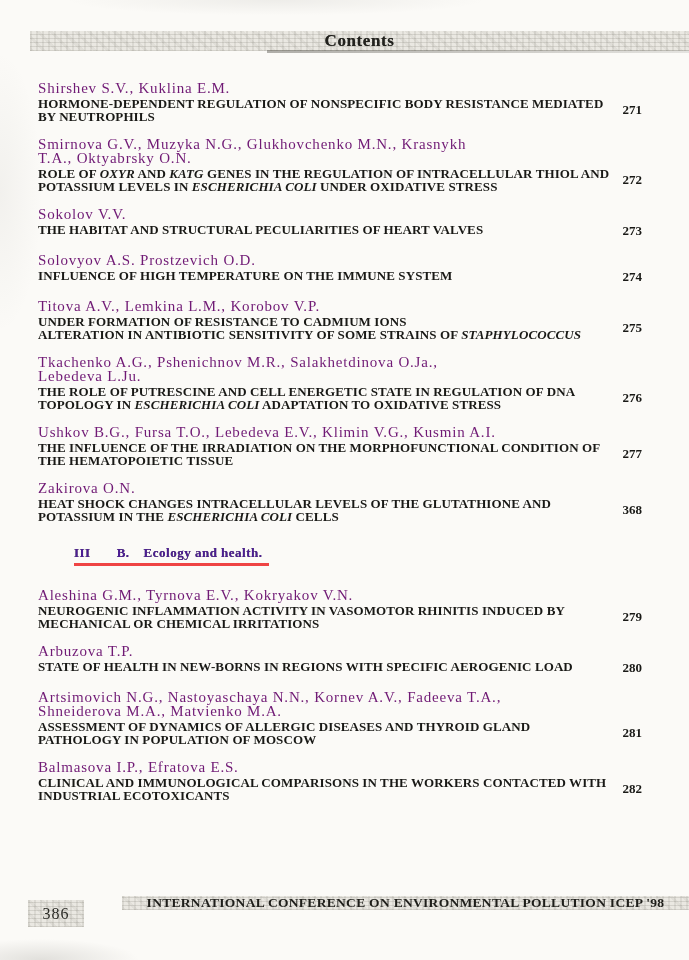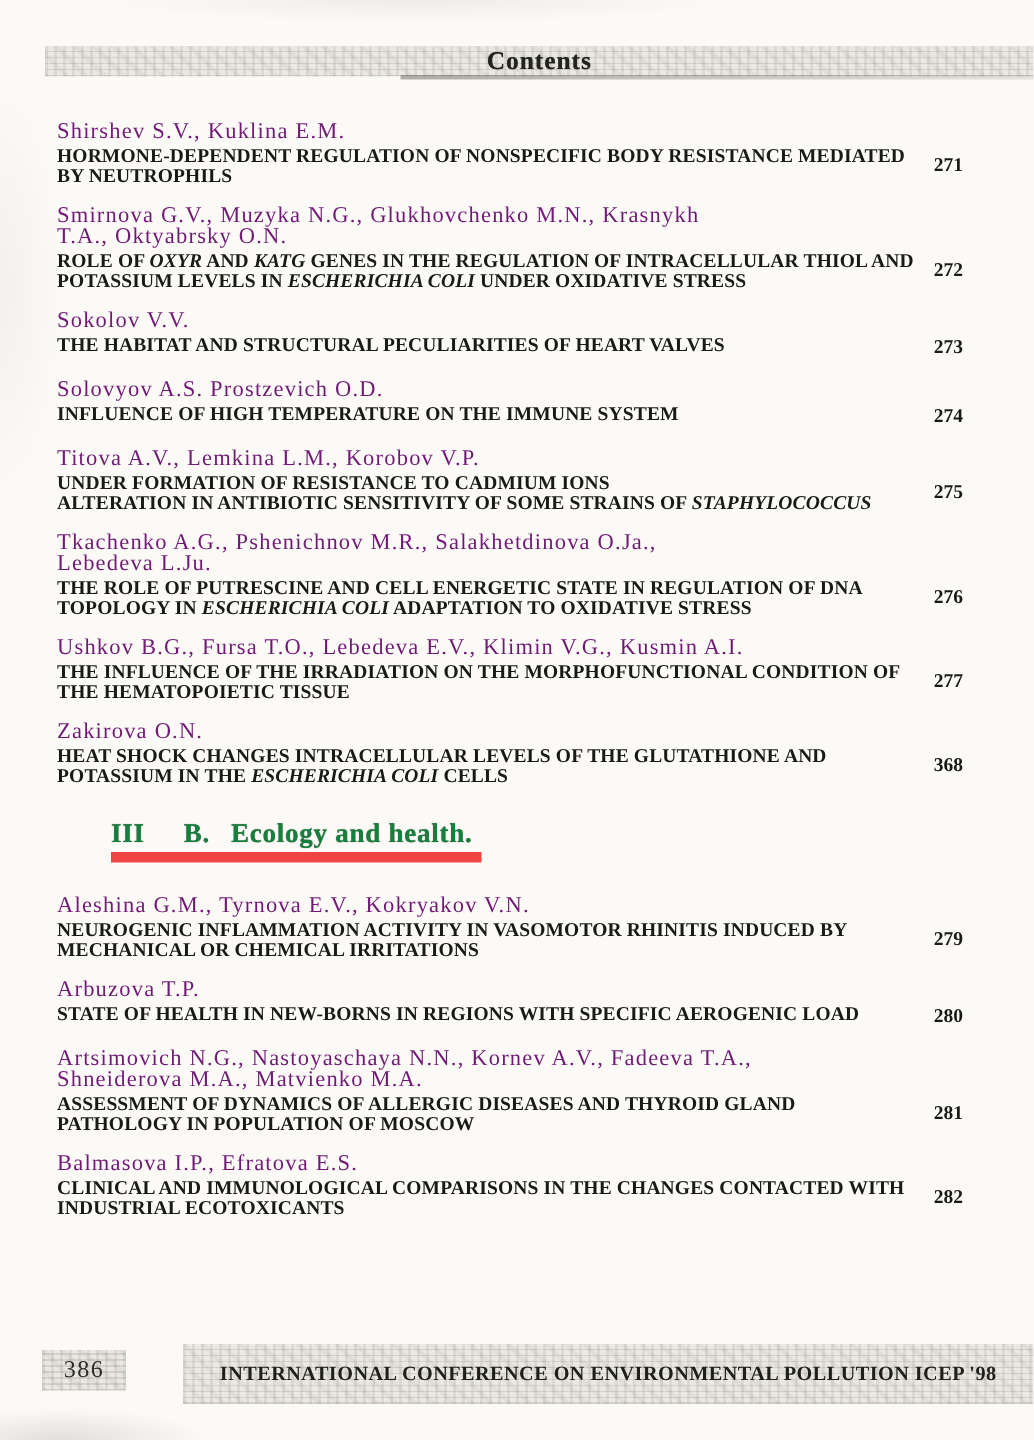--- a/index.html
+++ b/index.html
@@ -53,38 +53,38 @@
   }
   .title-line .it{font-style:italic;}
   .pageno{
     flex:1;display:flex;align-items:center;justify-content:flex-end;
     font-weight:bold;font-size:13px;color:#191916;
   }
   
   .section-heading{
     margin:8px 0 22px 36px;
     display:inline-block;
-    border-bottom:7px solid #ef4444;
+    border-bottom:3px solid #ef4444;
     padding:0 6px 2px 0;
-    font-weight:bold;font-size:18px;color:#15803d;
+    font-weight:bold;font-size:13px;color:#4c1d95;
     text-shadow:0 0 .6px rgba(58,57,47,.9);
     letter-spacing:.5px;
   }
   .section-heading .sh-num{margin-right:26px;}
   .section-heading .sh-letter{margin-right:14px;}
   .heading-wrap{display:block;}
   
   .footer{position:absolute;left:0;top:893px;width:689px;height:40px;}
   .footer-pagenum-tab{
     position:absolute;left:28px;top:7px;width:56px;height:27px;
     display:flex;align-items:center;justify-content:center;
     font-size:16px;letter-spacing:1px;color:#2b2b26;
   }
   .footer-band{
-    position:absolute;left:122px;top:3px;right:0;height:40px;
+    position:absolute;left:122px;top:3px;right:0;height:14px;
     display:flex;align-items:center;justify-content:center;
     font-weight:bold;font-size:13.5px;letter-spacing:.3px;color:#1e1e1a;
   }
 </style>
 </head>
 <body>
 
 <div class="header-band texture">
   <span class="header-title">Contents</span>
 </div>
@@ -207,21 +207,21 @@
             <div class="title-line"><span>ASSESSMENT OF DYNAMICS OF ALLERGIC DISEASES AND THYROID GLAND</span></div>
             <div class="title-line"><span>PATHOLOGY IN POPULATION OF MOSCOW</span></div>
           </div>
           <div class="pageno">281</div>
         </div>
       </div>
       <div class="entry">
         <div class="authors-line">Balmasova I.P., Efratova E.S.</div>
         <div class="title-row">
           <div class="title-block">
-            <div class="title-line"><span>CLINICAL AND IMMUNOLOGICAL COMPARISONS IN THE CHANGES CONTACTED WITH</span></div>
+            <div class="title-line"><span>CLINICAL AND IMMUNOLOGICAL COMPARISONS IN THE WORKERS CONTACTED WITH</span></div>
             <div class="title-line"><span>INDUSTRIAL ECOTOXICANTS</span></div>
           </div>
           <div class="pageno">282</div>
         </div>
       </div>
     </div>
 </div>
 
 <div class="footer">
   <div class="footer-pagenum-tab texture">386</div>

